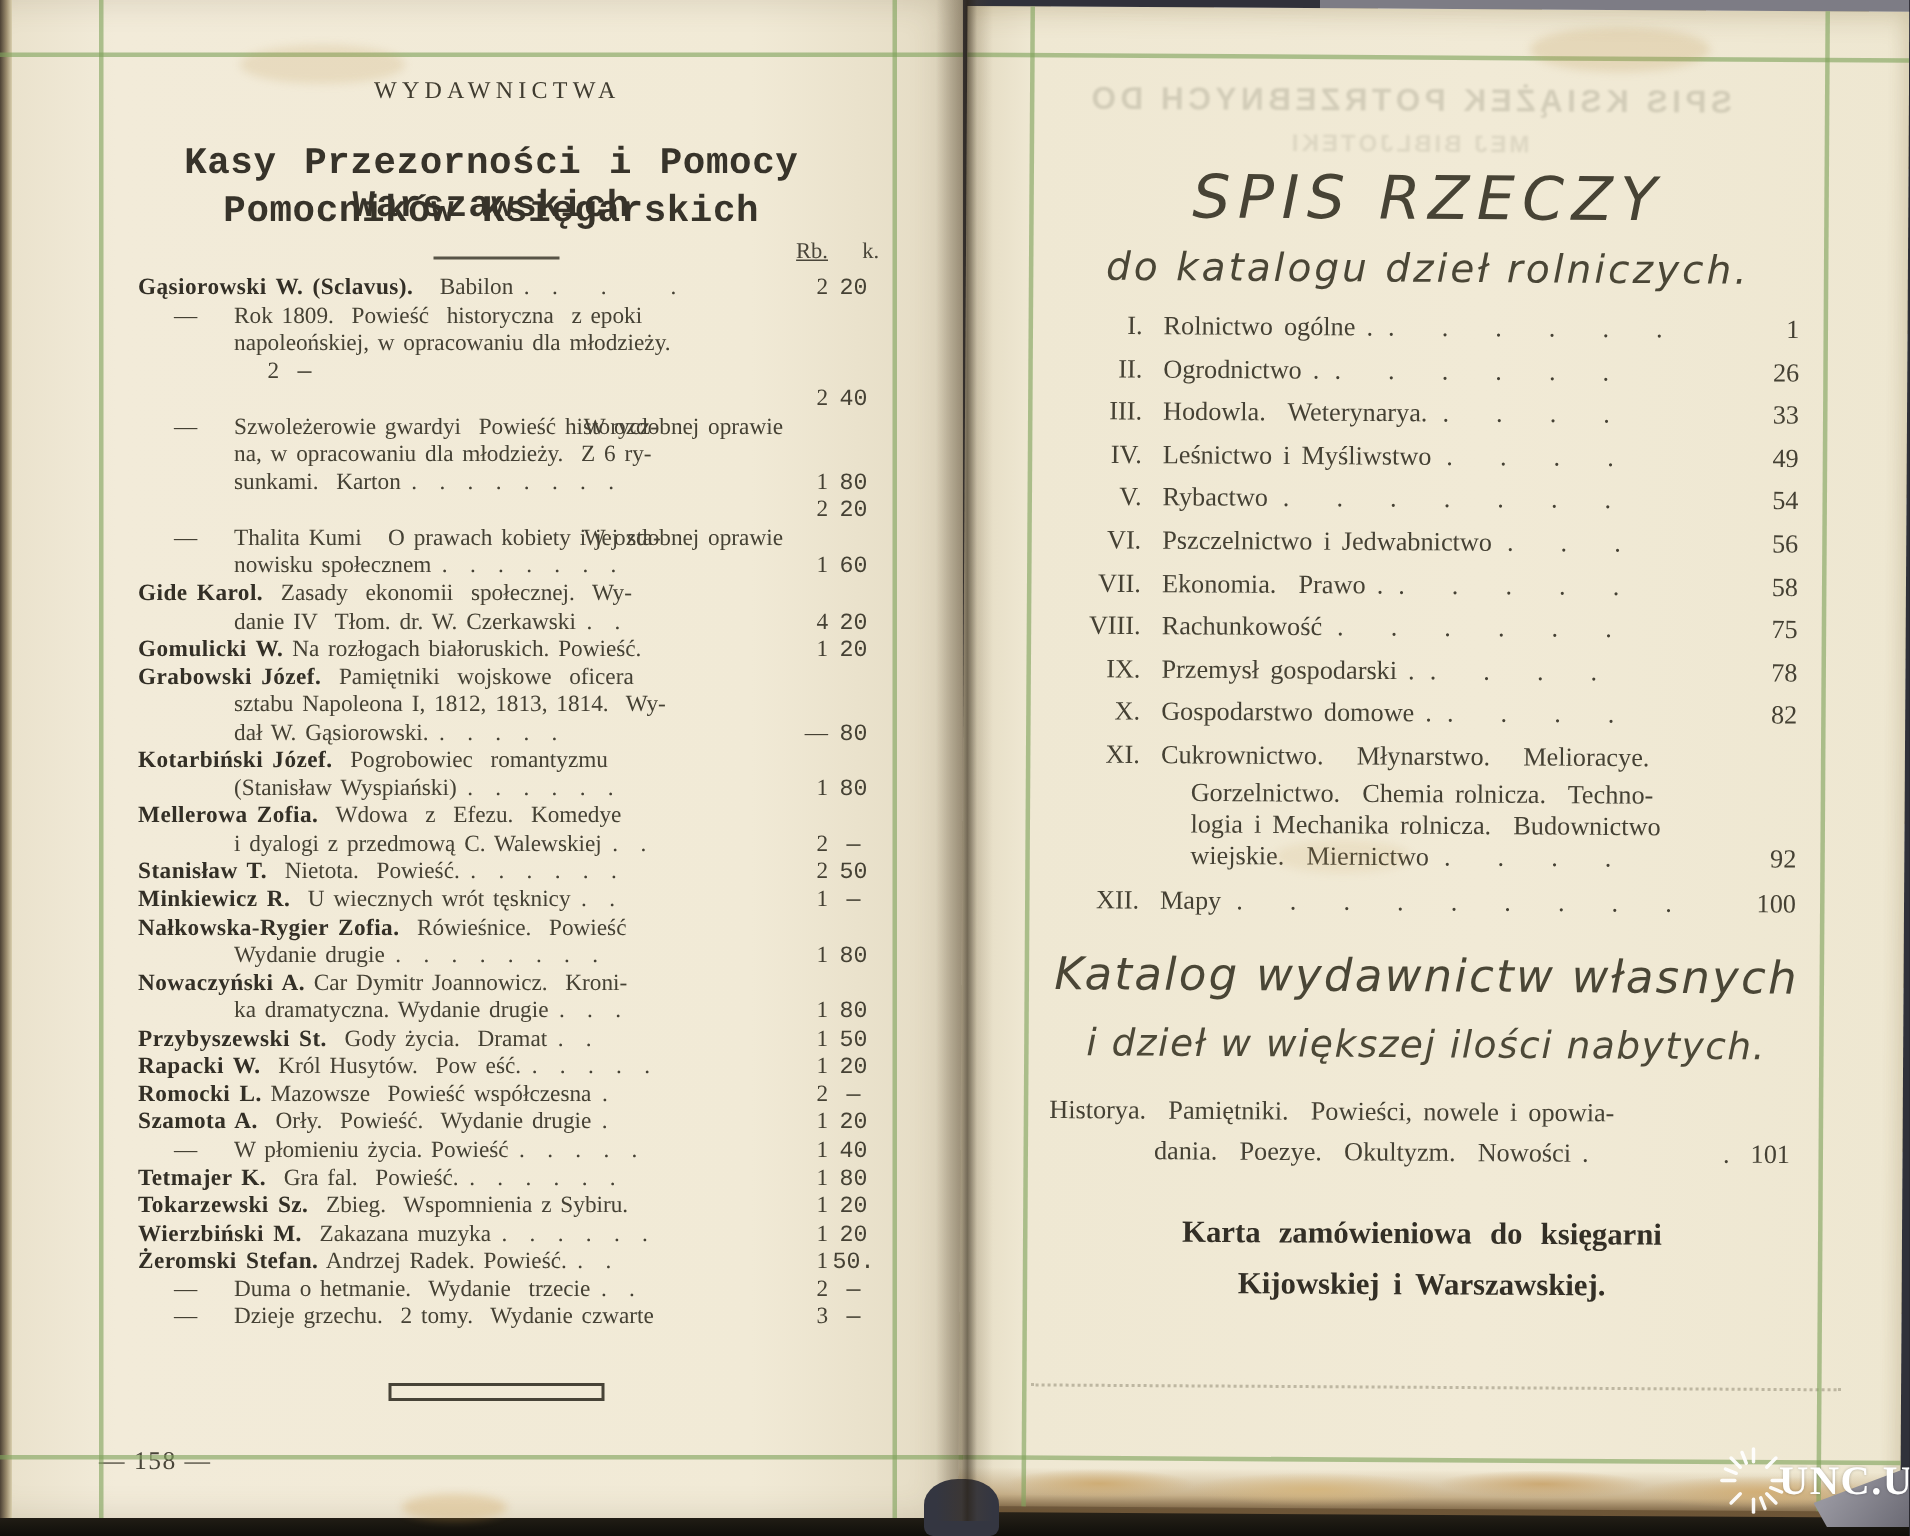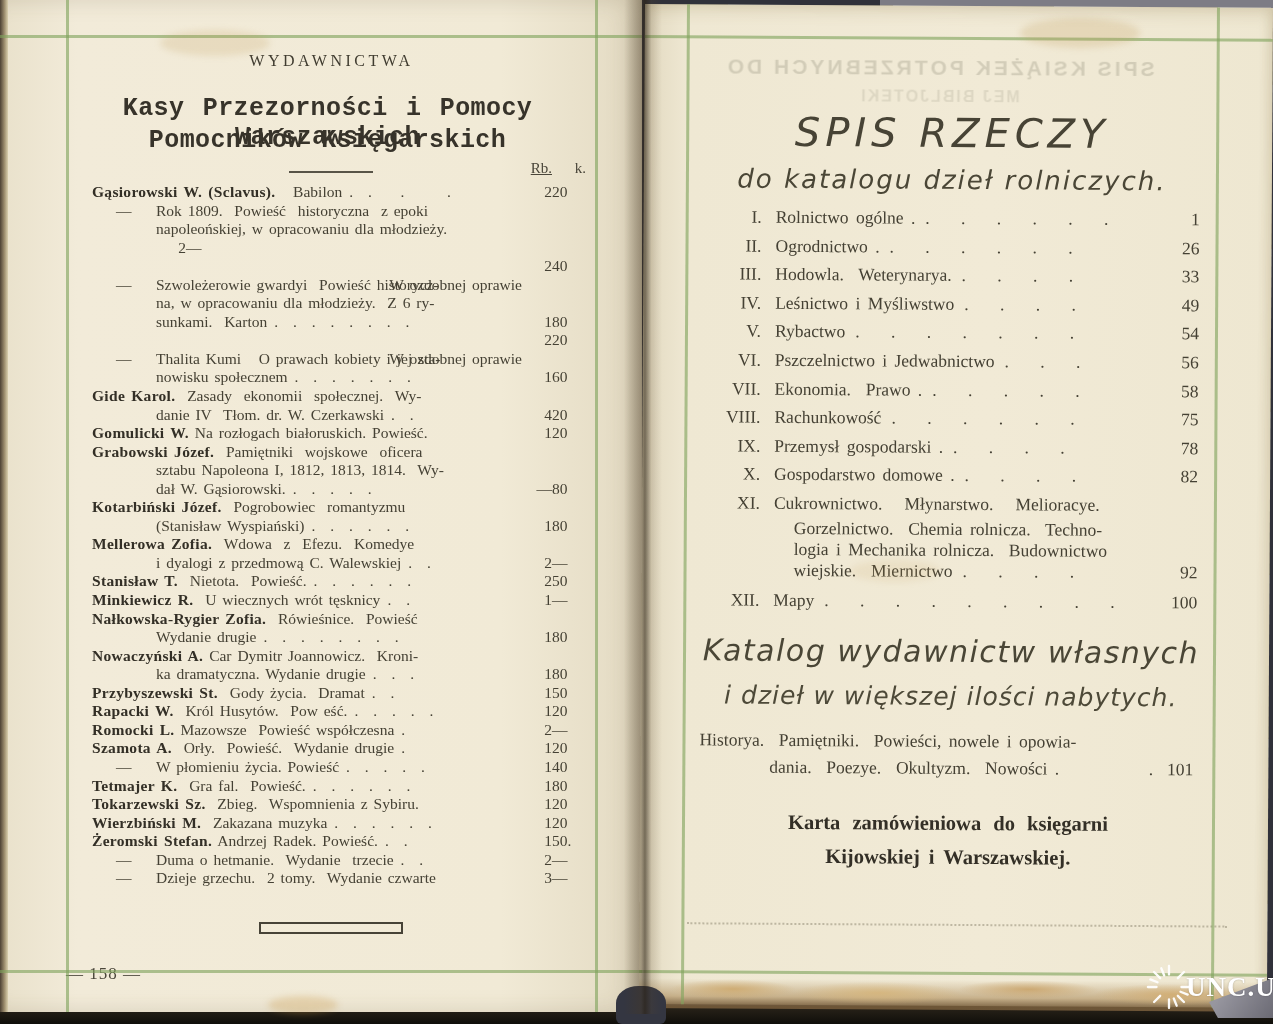--- a/index.html
+++ b/index.html
@@ -48,21 +48,21 @@
   .lp-pricehead .rb{width:34px;text-align:right;text-decoration:underline;}
   .lp-pricehead .k{width:34px;text-align:right;}
   .book-list{position:absolute;left:92px;right:56px;top:183px;font-size:15.5px;word-spacing:2px;}
   .row{display:flex;height:18.55px;line-height:18.55px;white-space:pre;}
   .row .mk{flex:0 0 64px;padding-left:24px;box-sizing:border-box;}
   .row .tx{flex:1;overflow:visible;}
   .row.right .tx{text-align:right;margin-top:19px;}
   .row .au{font-weight:bold;color:#332f26;letter-spacing:.3px;font-family:Liberation Serif, serif;}
   .row .dots{word-spacing:9px;padding-left:7px;letter-spacing:1px;}
   .row .rb{flex:0 0 30px;text-align:right;}
-  .row .k{flex:0 0 34px;text-align:left;}
+  .row .k{flex:0 0 34px;text-align:center;font-family:Liberation Mono, monospace;}
   .lp-divider{position:absolute;left:259px;top:922px;width:140px;height:8px;
         border:2.5px solid #474337;background:transparent;}
   .lp-pagenum{position:absolute;left:66px;width:531px;top:964px;text-align:left;
         font-size:17px;color:#4a463a;letter-spacing:1px;}
   
   .ghost{position:absolute;left:30px;width:530px;text-align:center;transform:scaleX(-1);
         font-family:"Liberation Sans",sans-serif;font-weight:bold;color:#8f8c78;
         filter:blur(.7px);}
   .ghost.g1{top:50px;font-size:21px;letter-spacing:3px;opacity:.30;}
   .ghost.g2{top:82px;font-size:16px;letter-spacing:2px;opacity:.20;}

